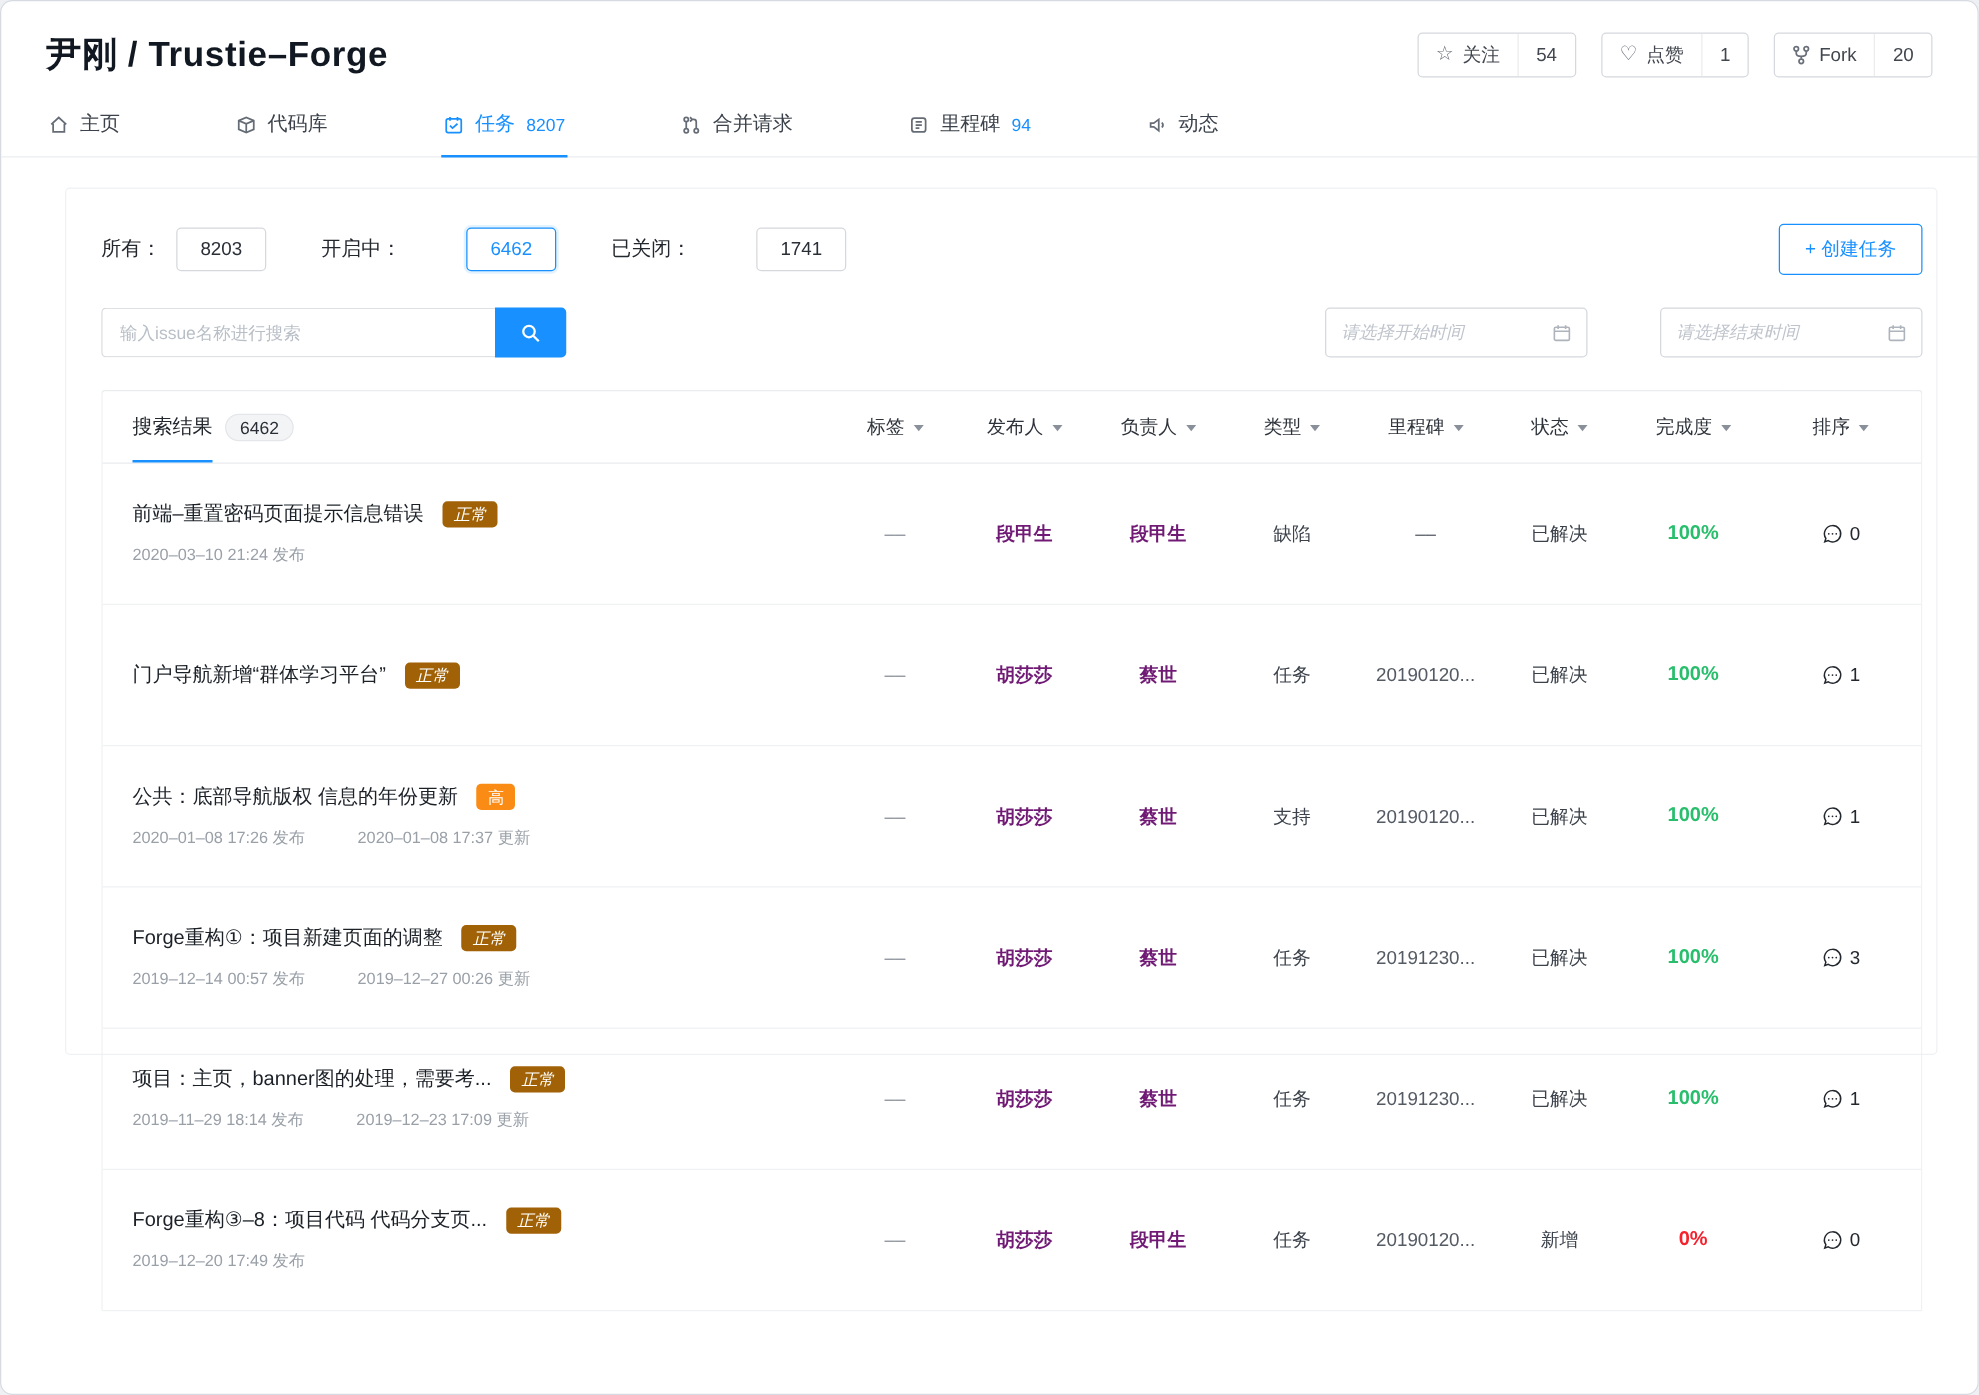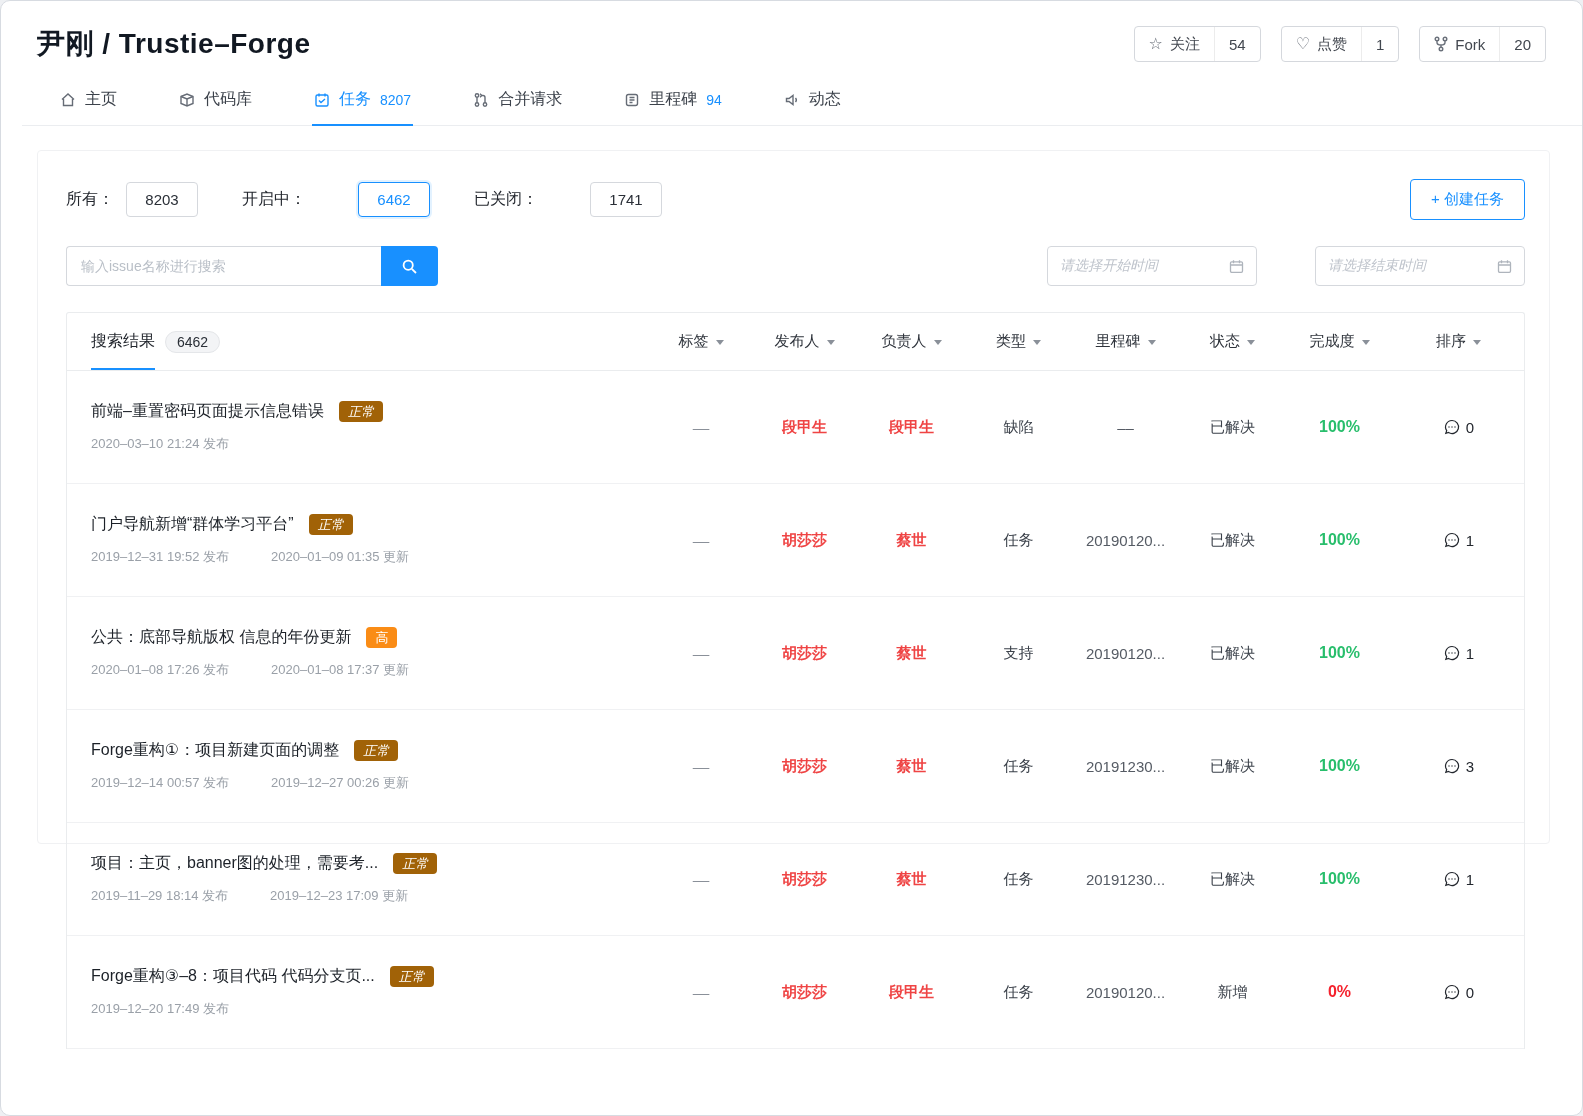--- a/index.html
+++ b/index.html
@@ -11,29 +11,29 @@
   
   .header{ display:flex; justify-content:space-between; align-items:center; padding:24px 36px 6px 36px; }
   .page-title{ font-size:28px; font-weight:600; color:#111822; letter-spacing:.5px; }
   .header-actions{ display:flex; gap:20px; }
   .action-btn{ display:flex; align-items:stretch; border:1px solid #d5d8dd; border-radius:4px; background:#fff; cursor:pointer; height:36px; font-size:15px; color:#42474f; overflow:hidden; }
   .action-btn .label-part{ display:flex; align-items:center; gap:7px; padding:0 14px; }
   .action-btn .count-part{ display:flex; align-items:center; padding:0 14px; border-left:1px solid #ececec; color:#42474f; }
   .glyph-icon{ font-size:16px; color:#6a707a; line-height:1; }
   .fork-svg{ display:block; }
   
-  .tabs{ display:flex; gap:58px; padding:6px 36px 0 36px; border-bottom:1px solid #ebedf0;margin-left:21px; }
+  .tabs{ display:flex; gap:89px; padding:6px 36px 0 36px; border-bottom:1px solid #ebedf0; }
   .tab{ display:flex; align-items:center; gap:9px; padding:14px 2px 15px 2px; font-size:16px; color:#3c424b; cursor:pointer; position:relative; }
   .tab svg{ stroke:#666c76; }
   .tab.active{ color:#1890ff; }
   .tab.active svg{ stroke:#1890ff; }
   .tab.active::after{ content:""; position:absolute; left:0; right:0; bottom:-1px; height:2px; background:#1890ff; }
   .tab .tab-count{ color:#1890ff; font-size:14px; }
   
-  .card{ margin:24px 32px 0 36px; border:1px solid #f0f1f3; border-radius:4px; padding:28px 24px 0 28px; height:694px; }
+  .card{ margin:24px 32px 0 51px; border:1px solid #f0f1f3; border-radius:4px; padding:28px 11px 0 28px; height:694px; }
   
   .filter-row{ display:flex; justify-content:space-between; align-items:center; }
   .filter-left{ display:flex; align-items:center; font-size:16px; color:#23272e; }
   .filter-label{ margin-right:12px; }
   .filter-group + .filter-group{ margin-left:44px;gap:40px; }
   .filter-group{ display:flex; align-items:center; }
   .count-box{ min-width:72px; text-align:center; padding:8px 14px; border:1px solid #d5d8dd; border-radius:4px; font-size:15px; color:#2a2f37; background:#fff; cursor:pointer; }
   .count-box.active{ border-color:#1890ff; color:#1890ff; box-shadow:0 0 0 2px rgba(24,144,255,.12); }
   .create-btn{ border:1px solid #1890ff; color:#1890ff; background:#fff; border-radius:4px; font-size:15px; padding:10px 20px; cursor:pointer; }
   
@@ -58,21 +58,21 @@
   .row{ min-height:113px; border-bottom:1px solid #f0f1f3; }
   .row-main{ padding-left:24px; display:flex; flex-direction:column; gap:13px; }
   .row-title-line{ display:flex; align-items:flex-start; gap:15px; }
   .row-title{ font-size:16px; color:#1c2128; cursor:pointer; }
   .badge{ font-size:13px; color:#fff; border-radius:4px; padding:4px 9px; line-height:1; }
   .badge.normal{ background:#a16207;font-style:italic; }
   .badge.high{ background:#fa8c16; }
   .row-meta{ display:flex; gap:42px; font-size:13px; color:#9aa0a8; }
   .cell{ text-align:center; font-size:15px; color:#3c424b; }
   .cell.tag{ color:#8a9099; }
-  .cell.person{ font-weight:700; color:#ef4444; }
+  .cell.person{ font-weight:700; color:#701a75; }
   .cell.milestone{ color:#555b64; }
   .progress-val{ font-weight:700; font-size:16px; }
   .progress-val.green{ color:#28be6c; }
   .progress-val.red{ color:#f5222d; }
   .cell.comments{ display:flex; align-items:center; justify-content:center; gap:5px; color:#23272e; font-size:15px; }
 </style>
 </head>
 <body>
 
 <div class="page">
@@ -275,24 +275,20 @@
       <span>0</span>
     </div>
   </div>
 
   <div class="row grid-cols">
     <div class="row-main">
       <div class="row-title-line">
         <span class="row-title">门户导航新增“群体学习平台”</span>
         <span class="badge normal">正常</span>
       </div>
-      <div class="row-meta">
-        <span class="meta-published">2019–12–31 19:52 发布</span>
-        <span class="meta-updated">2020–01–09 01:35 更新</span>
-      </div>
     </div>
     <div class="cell tag">––</div>
     <div class="cell person">胡莎莎</div>
     <div class="cell person">蔡世</div>
     <div class="cell">任务</div>
     <div class="cell milestone">20190120...</div>
     <div class="cell">已解决</div>
     <div class="cell"><span class="progress-val green">100%</span></div>
     <div class="cell comments">
       <svg width="18" height="18" viewBox="0 0 18 18" fill="none" stroke="#23272e" stroke-width="1.2">

